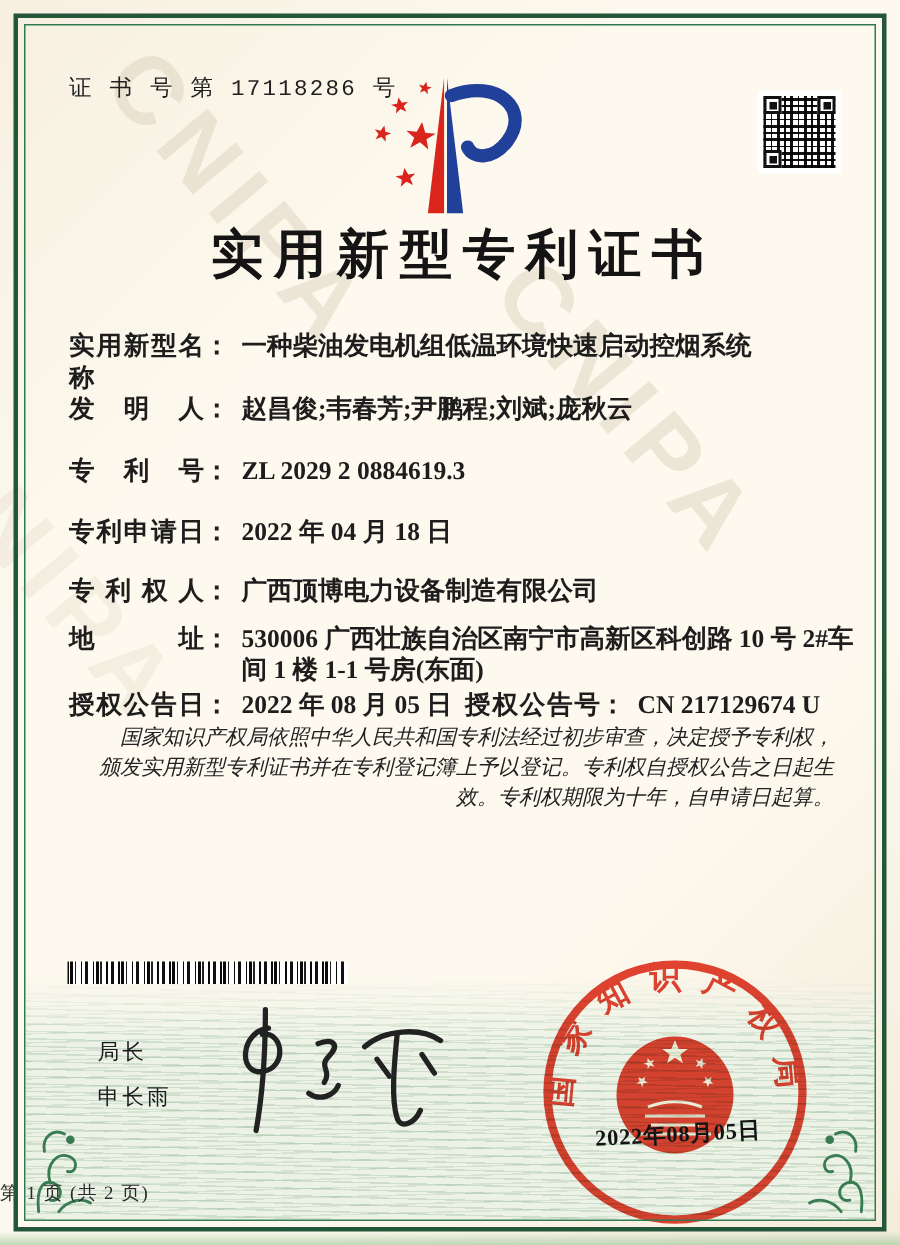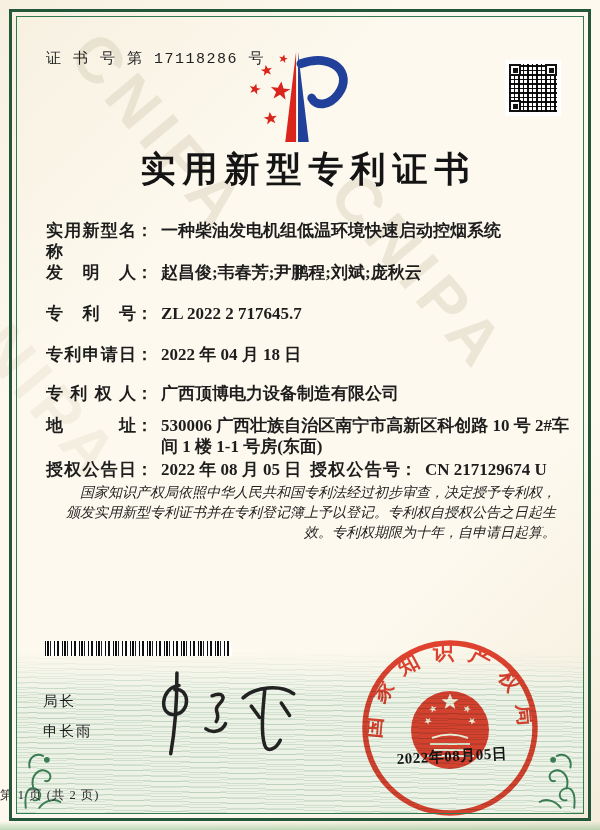--- a/index.html
+++ b/index.html
@@ -55,21 +55,21 @@
   .r1{top:220px}.r2{top:262px}.r3{top:303px}.r4{top:344px}.r5{top:383px}.r6{top:415px}.r7{top:459px}
   .pair2{position:absolute;left:264px;top:0;display:flex;white-space:nowrap;}
   
   .body-text{position:absolute;left:46px;right:44px;top:483px;z-index:2;
     font-size:14px;line-height:20px;color:#222;font-style:italic;}
   .body-text p{margin:0 0 7px 0;text-indent:2em;text-align:right;}
   
   .barcode{position:absolute;left:45px;top:641px;width:187px;height:15px;z-index:2;
     background:repeating-linear-gradient(90deg,#0a0a0a 0 1px,#fff 1px 2px,#0a0a0a 2px 4px,#fff 4px 5px,#222 5px 6px,#fff 6px 9px,#0a0a0a 9px 10px,#fff 10px 12px,#111 12px 14px,#fff 14px 17px);}
   
-  .signer{position:absolute;left:43px;top:692px;z-index:2;font-size:14.5px;color:#1c1c1c;
+  .signer{position:absolute;left:65px;top:692px;z-index:2;font-size:14.5px;color:#1c1c1c;
     font-family:"Liberation Sans","DejaVu Sans",sans-serif;}
   .signer div{margin-bottom:11px;letter-spacing:2px;}
   .signature{position:absolute;left:148px;top:668px;width:155px;height:100px;z-index:2;}
   
   .seal{position:absolute;left:360px;top:638px;width:180px;height:180px;z-index:2;
     mix-blend-mode:multiply;opacity:.95;}
   .seal-date{position:absolute;left:366px;top:747px;width:172px;z-index:2;text-align:center;
     font-size:15px;font-weight:bold;color:#141414;letter-spacing:0.5px;transform:rotate(-3deg);}
   
   .footer{position:absolute;left:0;right:0;top:787px;z-index:2;text-align:left;
@@ -144,21 +144,21 @@
     <span class="val">一种柴油发电机组低温环境快速启动控烟系统</span>
   </div>
   <div class="row r2">
     <span class="lbl">发明人</span>
       <span class="colon">：</span>
     <span class="val">赵昌俊;韦春芳;尹鹏程;刘斌;庞秋云</span>
   </div>
   <div class="row r3">
     <span class="lbl">专利号</span>
       <span class="colon">：</span>
-    <span class="val">ZL 2022 2 717645.7</span>
+    <span class="val">ZL 2029 2 0884619.3</span>
   </div>
   <div class="row r4">
     <span class="lbl">专利申请日</span>
       <span class="colon">：</span>
     <span class="val">2022 年 04 月 18 日</span>
   </div>
   <div class="row r5">
     <span class="lbl">专利权人</span>
       <span class="colon">：</span>
     <span class="val">广西顶博电力设备制造有限公司</span>

